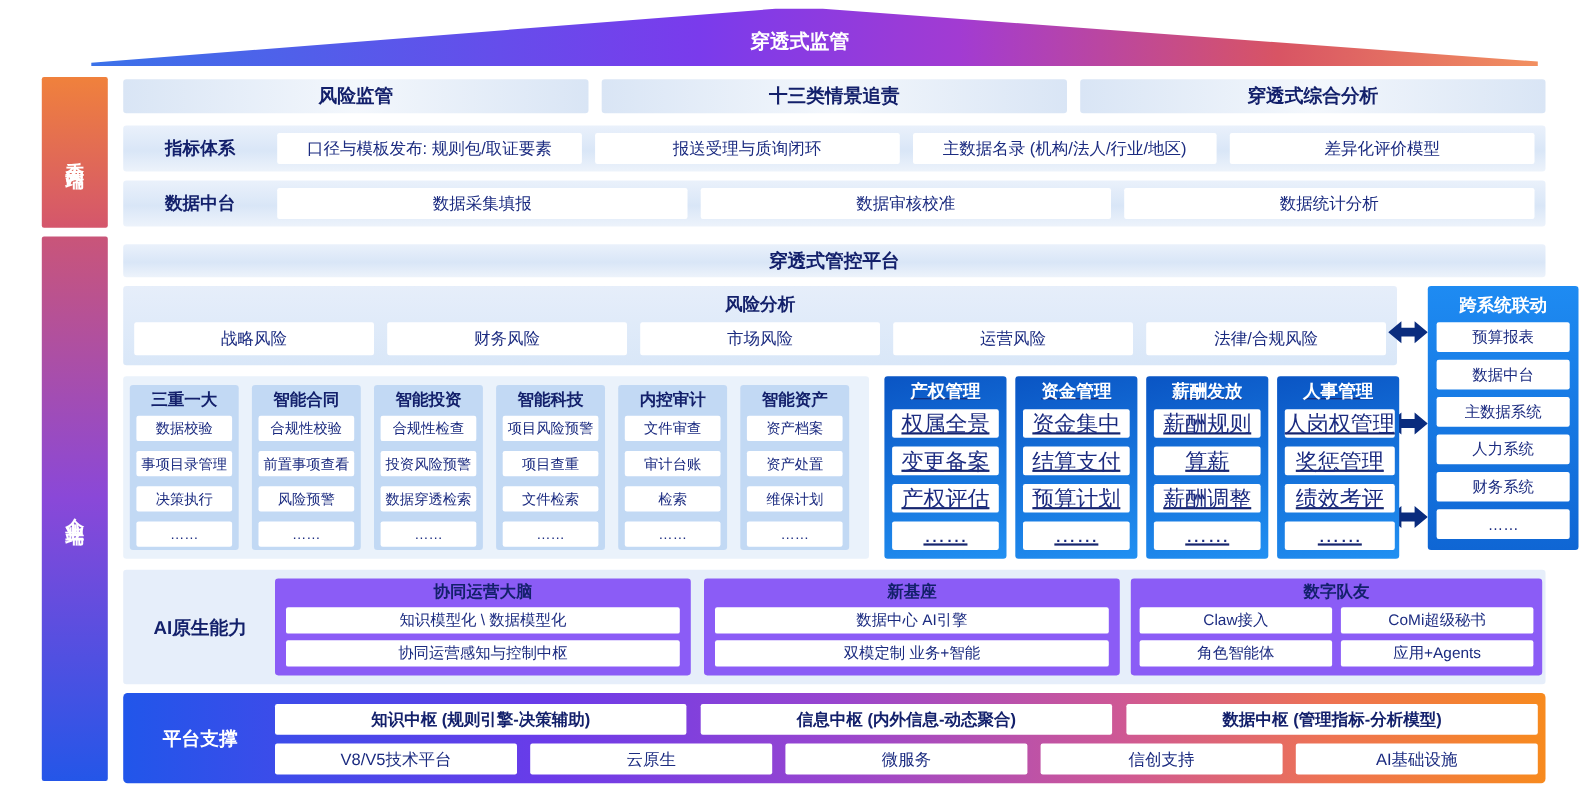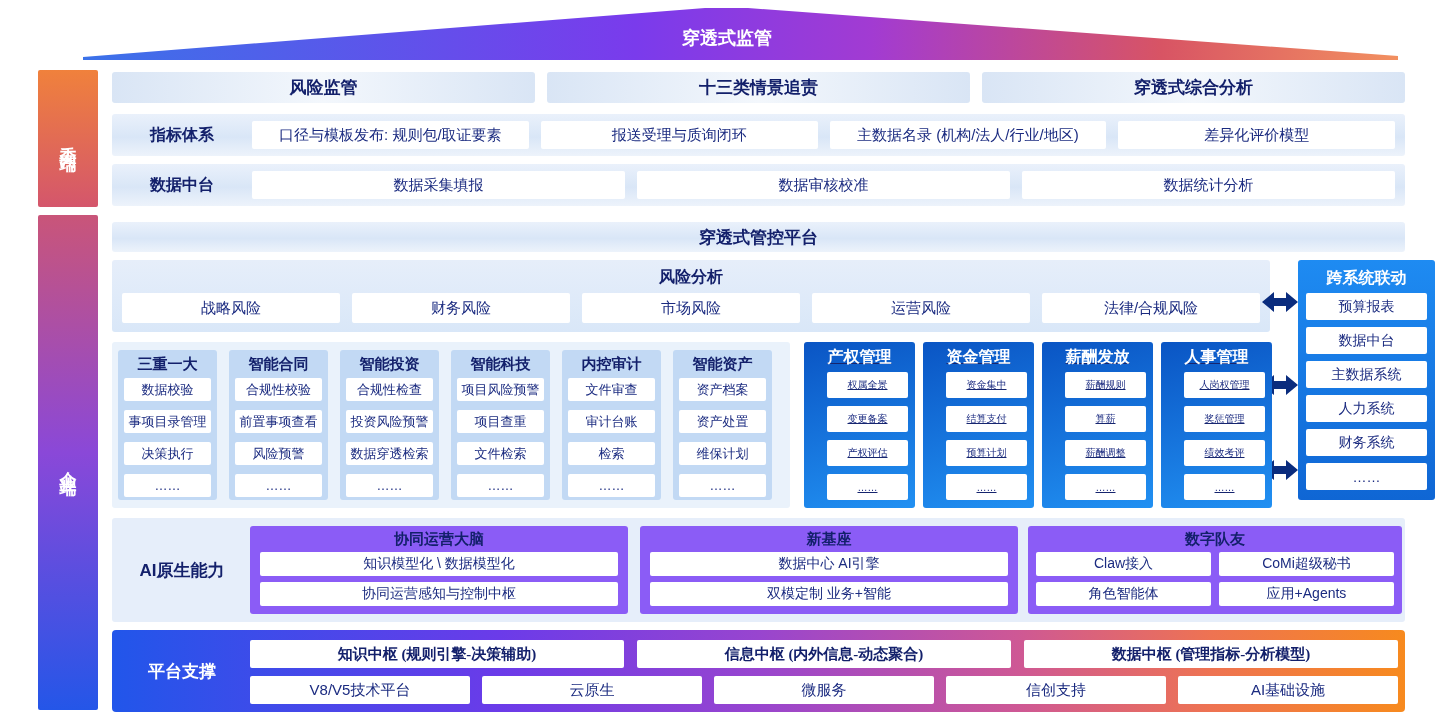--- a/index.html
+++ b/index.html
@@ -47,34 +47,34 @@
               display:flex;gap:12px;padding:8px 0 0 6px;}
   .light-col{width:99px;height:150px;background:#C2D9F4;border-radius:3px;flex:none;}
   .light-col .title{height:28px;line-height:28px;font-size:15px;text-align:center;}
   .light-col .items{display:grid;grid-auto-rows:23px;row-gap:9px;padding:0 6px;}
   .light-col .pill{font-size:13px;}
   
   .blue-col{top:342px;width:111px;height:166px;border-radius:3px;
             background:linear-gradient(165deg,#0A55C4,#2190F2);text-decoration:underline;}
   .blue-col .title{height:30px;line-height:30px;color:#fff;font-weight:bold;font-size:16px;text-align:center;}
   .blue-col .items{display:grid;grid-auto-rows:26px;row-gap:8px;padding:0 7px;}
-  .blue-col .pill{font-size:10px;margin-left:16px;}
+  .blue-col .pill{font-size:20px;}
   
   .ai-band{left:112px;top:518px;width:1293px;height:104px;background:#E6EEFA;border-radius:3px;}
   .ai-label{left:0;top:0;width:140px;height:104px;font-size:17px;}
   .ai-panel{top:8px;height:88px;background:#8b5cf6;border-radius:3px;}
   .ai-panel .title{height:26px;line-height:26px;font-size:15px;text-align:center;}
   .ai-rows{display:grid;grid-auto-rows:24px;row-gap:6px;margin:0 10px;}
   .ai-grid{display:grid;grid-template-columns:1fr 1fr;grid-auto-rows:24px;gap:6px 8px;margin:0 8px;}
   .ai-panel .pill{font-size:14px;}
   
   .support-band{left:112px;top:630px;width:1293px;height:82px;border-radius:4px;
      background:linear-gradient(90deg,#2156EA 0%,#6B3BE9 30%,#9845CF 50%,#CE5895 70%,#EE7352 85%,#F78A1E 100%);}
   .support-label{left:0;top:0;width:140px;height:82px;color:#fff;font-weight:bold;font-size:17px;}
-  .hub-row{left:138px;top:10px;width:1148px;display:flex;gap:13px;font-family:Liberation Serif, serif;}
+  .hub-row{left:138px;top:10px;width:1148px;display:flex;gap:13px;}
   .hub-row .pill{flex:1;height:28px;font-size:15px;font-weight:bold;color:#13206B;}
   .base-row{left:138px;top:46px;width:1148px;display:flex;gap:12px;}
   .base-row .pill{flex:1;height:28px;font-size:15px;}
 </style>
 </head>
 <body>
 
 <div class="stage">
 
   <svg class="abs" style="left:0;top:0" width="1440" height="62" viewBox="0 0 1440 62">

